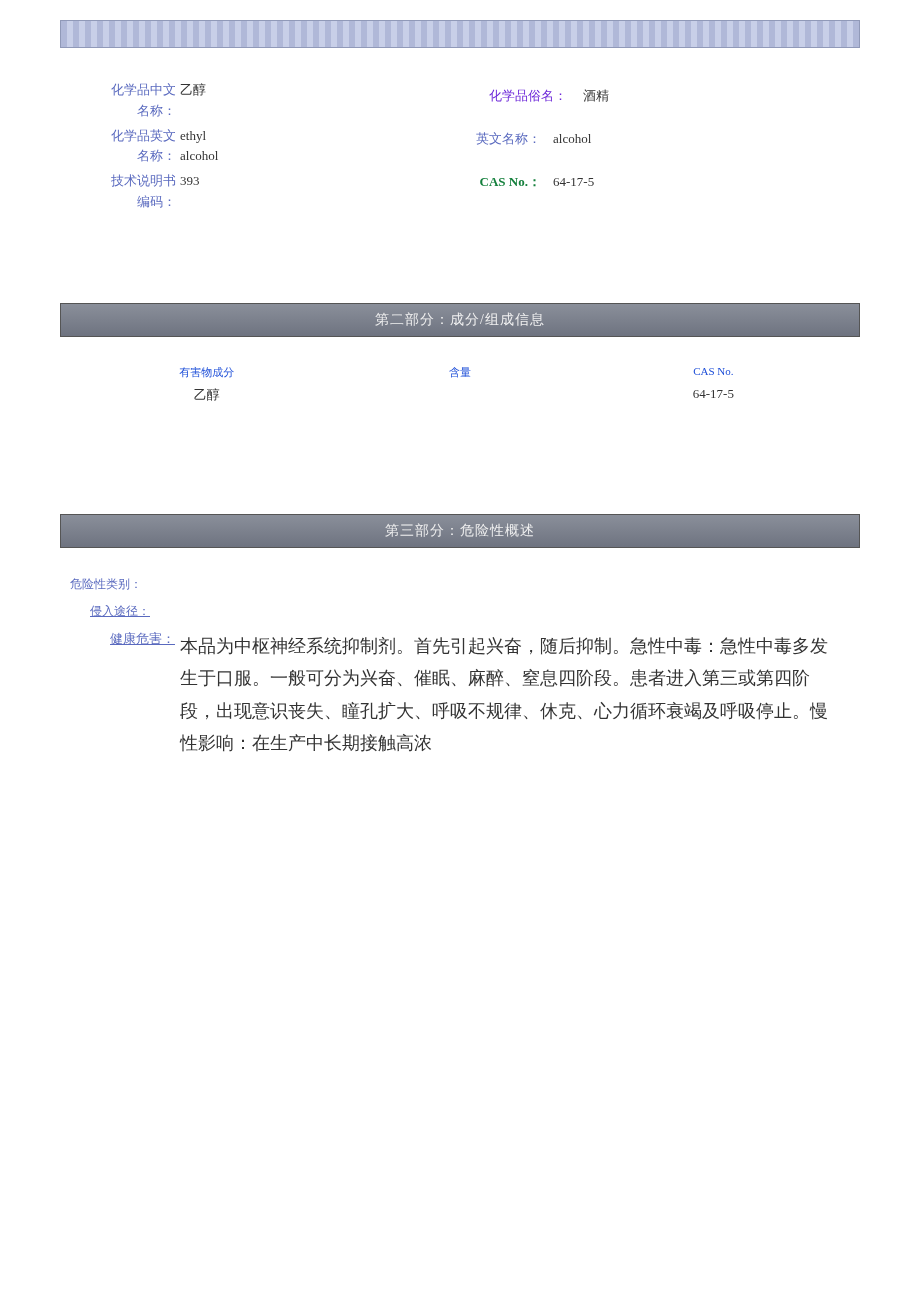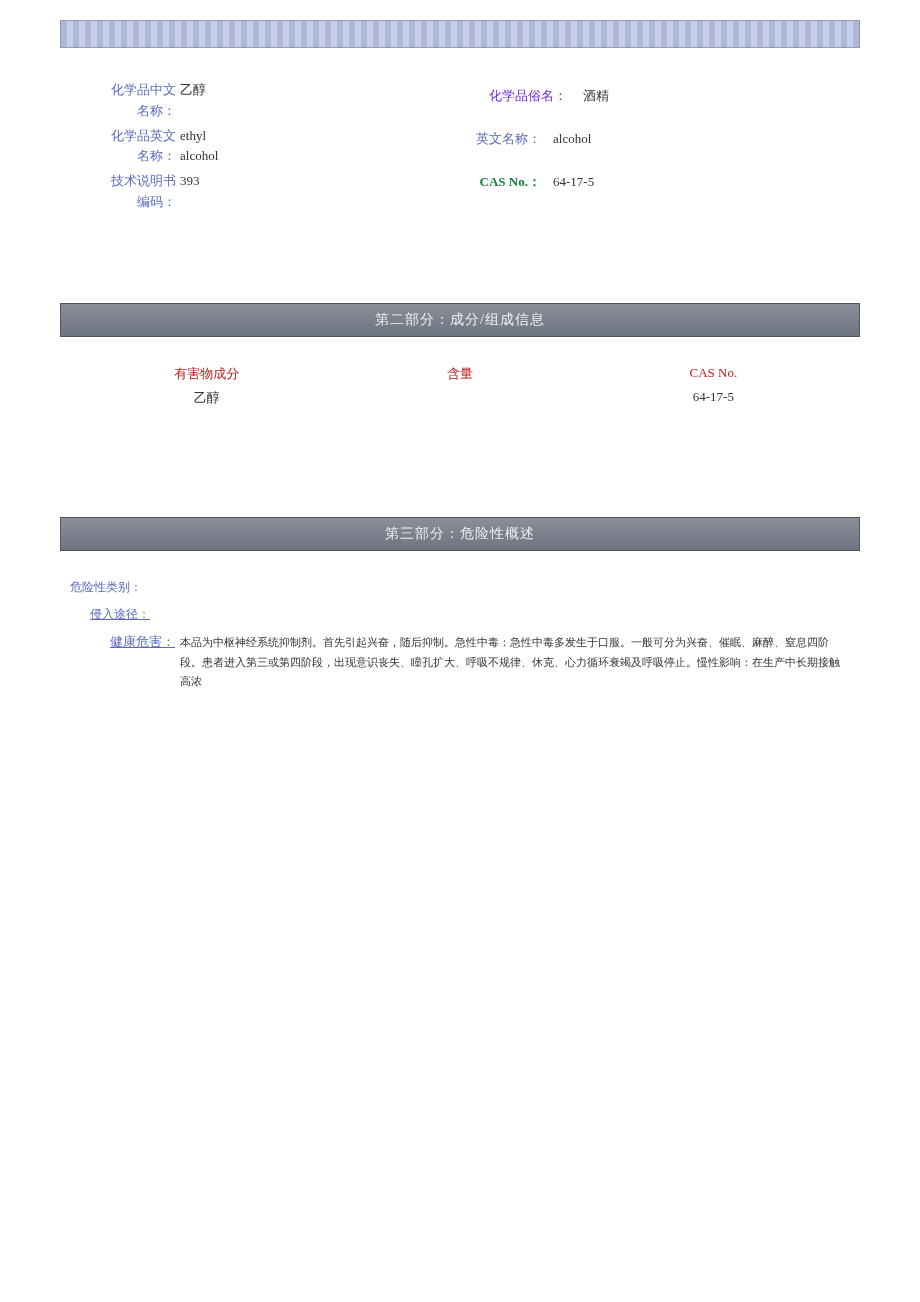--- a/index.html
+++ b/index.html
@@ -89,22 +89,22 @@
       grid-template-columns: 2fr 2fr 2fr;
       margin-bottom: 6px;
     }
 
     .part2-data-row {
       display: grid;
       grid-template-columns: 2fr 2fr 2fr;
     }
 
     .part2-col-header {
-      color: #b91c1c;
-      font-size: 13px;
+      color: #1d4ed8;
+      font-size: 11px;
       text-align: center;
     }
 
     .part2-col-val {
       color: #333;
       font-size: 13px;
       text-align: center;
     }
 
     
@@ -130,21 +130,21 @@
     .part3-danger-label {
       color: #5a6abf;
       font-size: 13px;
       white-space: nowrap;
       padding-left: 40px;
       min-width: 110px;
     }
 
     .part3-danger-text {
       color: #333;
-      font-size: 11px;
+      font-size: 18px;
       line-height: 1.8;
       flex: 1;
     }
   </style>
 </head>
 <body>
 
 <div class="top-banner">
 </div>
 

